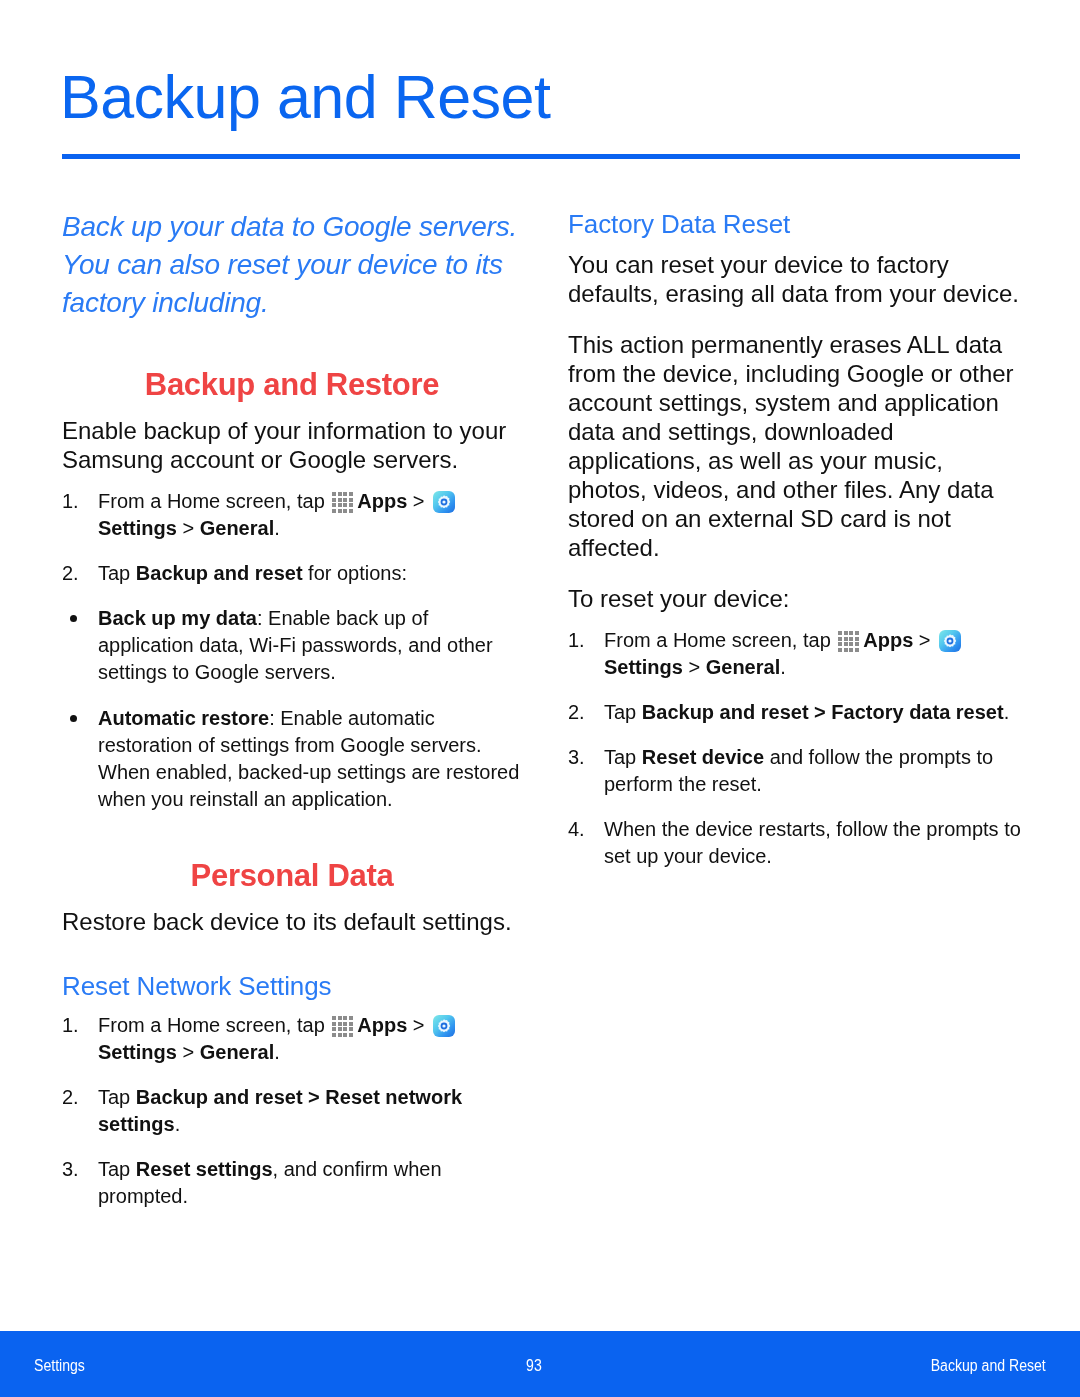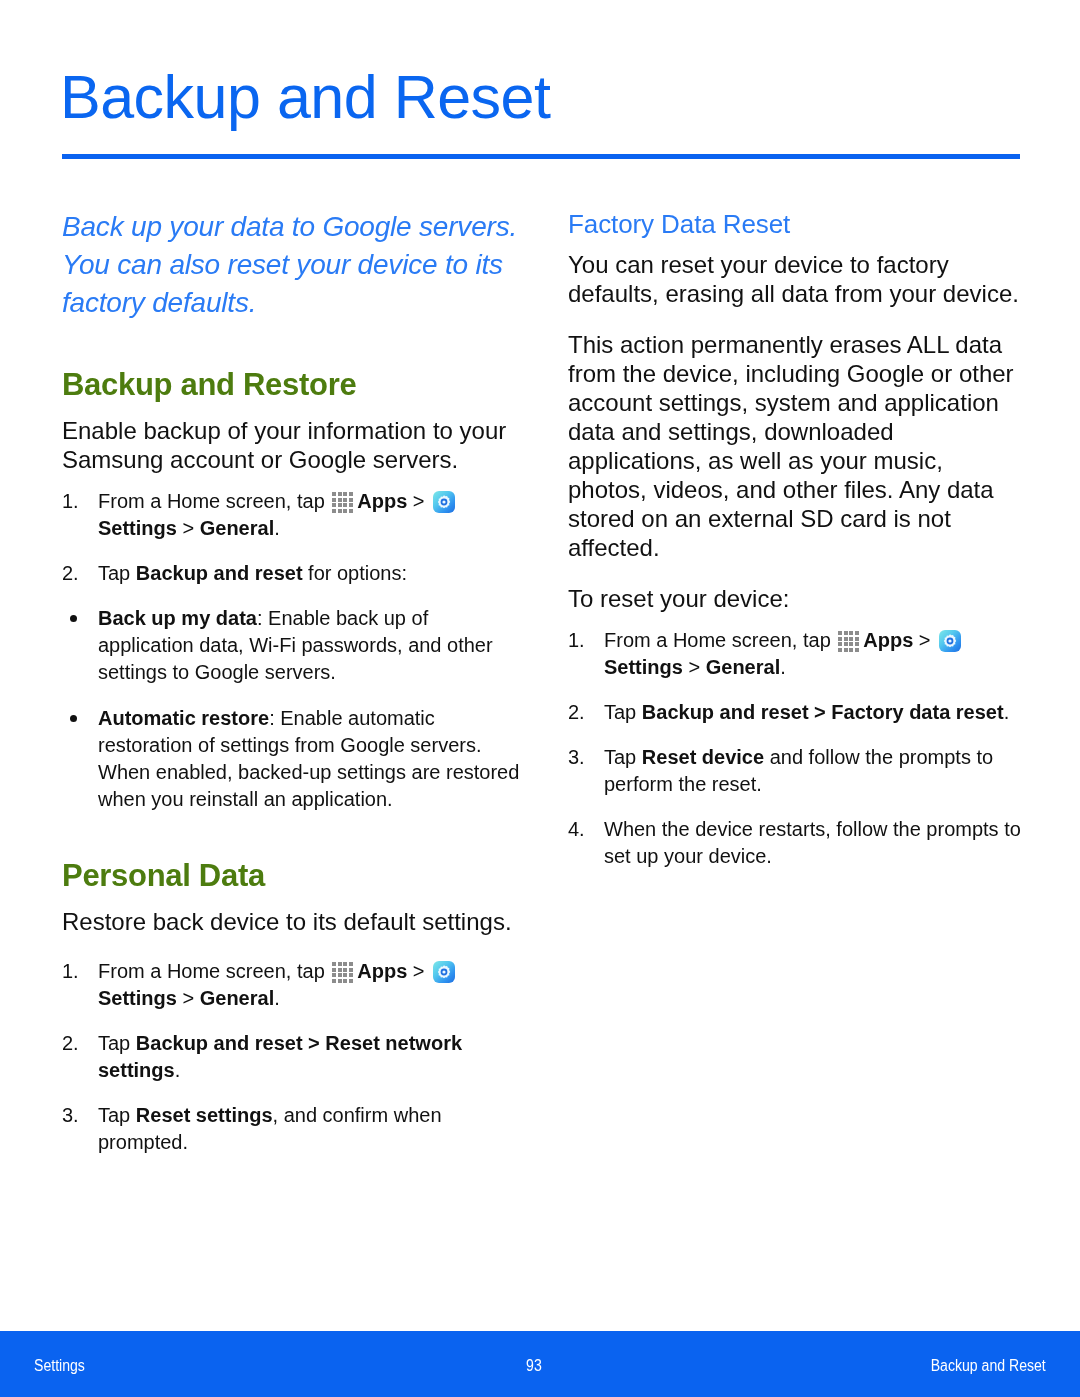--- a/index.html
+++ b/index.html
@@ -62,23 +62,24 @@
     font-weight: 400;
     color: #2a7bf5;
     margin: 0 0 0 0;
     letter-spacing: -0.2px;
   }
 
   h2.section {
     font-size: 31px;
     line-height: 38px;
     font-weight: bold;
-    color: #4d7c0f;
+    color: #ef4444;
     margin: 44px 0 12px 0;
     letter-spacing: -0.3px;
+    text-align: center;
   }
 
   h3.subsection {
     font-size: 26px;
     line-height: 32px;
     font-weight: 400;
     color: #2a7bf5;
     margin: 34px 0 10px 0;
     letter-spacing: -0.1px;
   }
@@ -206,21 +207,21 @@
 </head>
 <body>
 
 <div class="page">
 
   <div class="page-title">Backup and Reset</div>
   <div class="title-rule"></div>
 
   <div class="col col-left">
 
-    <p class="lede">Back up your data to Google servers. You can also reset your device to its factory defaults.</p>
+    <p class="lede">Back up your data to Google servers. You can also reset your device to its factory including.</p>
 
     <h2 class="section">Backup and Restore</h2>
 
     <p class="body tight">Enable backup of your information to your Samsung account or Google servers.</p>
 
     <ol class="steps">
         <li><span class="num">1.</span><span>From a Home screen, tap </span><span class="icon-apps"><i style="left: 0px; top: 1px;"></i><i style="left: 5.5px; top: 1px;"></i><i style="left: 11px; top: 1px;"></i><i style="left: 16.5px; top: 1px;"></i><i style="left: 0px; top: 6.5px;"></i><i style="left: 5.5px; top: 6.5px;"></i><i style="left: 11px; top: 6.5px;"></i><i style="left: 16.5px; top: 6.5px;"></i><i style="left: 0px; top: 12px;"></i><i style="left: 5.5px; top: 12px;"></i><i style="left: 11px; top: 12px;"></i><i style="left: 16.5px; top: 12px;"></i><i style="left: 0px; top: 17.5px;"></i><i style="left: 5.5px; top: 17.5px;"></i><i style="left: 11px; top: 17.5px;"></i><i style="left: 16.5px; top: 17.5px;"></i></span><b>Apps</b><span> &gt; </span><span class="icon-settings"><svg viewBox="0 0 24 24" aria-hidden="true">
               <path fill="#eaf7ff" d="M12 1.8l2.1 1.6 2.6-.4 1 2.4 2.4 1-.4 2.6L21.3 12l-1.6 2.1.4 2.6-2.4 1-1 2.4-2.6-.4L12 21.3 9.9 19.7l-2.6.4-1-2.4-2.4-1 .4-2.6L2.7 12l1.6-2.1-.4-2.6 2.4-1 1-2.4 2.6.4z"></path>
               <circle cx="12" cy="12" r="5.1" fill="#1f6fe0"></circle>
               <circle cx="12" cy="12" r="2.4" fill="#eaf7ff"></circle>
@@ -230,20 +231,21 @@
 
     <ul class="bullets">
         <li><span class="dot"></span><b>Back up my data</b><span>: Enable back up of application data, Wi-Fi passwords, and other settings to Google servers.</span></li>
         <li><span class="dot"></span><b>Automatic restore</b><span>: Enable automatic restoration of settings from Google servers. When enabled, backed-up settings are restored when you reinstall an application.</span></li>
       </ul>
 
     <h2 class="section">Personal Data</h2>
 
     <p class="body">Restore back device to its default settings.</p>
 
+    <h3 class="subsection">Reset Network Settings</h3>
 
 
     <ol class="steps">
         <li><span class="num">1.</span><span>From a Home screen, tap </span><span class="icon-apps"><i style="left: 0px; top: 1px;"></i><i style="left: 5.5px; top: 1px;"></i><i style="left: 11px; top: 1px;"></i><i style="left: 16.5px; top: 1px;"></i><i style="left: 0px; top: 6.5px;"></i><i style="left: 5.5px; top: 6.5px;"></i><i style="left: 11px; top: 6.5px;"></i><i style="left: 16.5px; top: 6.5px;"></i><i style="left: 0px; top: 12px;"></i><i style="left: 5.5px; top: 12px;"></i><i style="left: 11px; top: 12px;"></i><i style="left: 16.5px; top: 12px;"></i><i style="left: 0px; top: 17.5px;"></i><i style="left: 5.5px; top: 17.5px;"></i><i style="left: 11px; top: 17.5px;"></i><i style="left: 16.5px; top: 17.5px;"></i></span><b>Apps</b><span> &gt; </span><span class="icon-settings"><svg viewBox="0 0 24 24" aria-hidden="true">
               <path fill="#eaf7ff" d="M12 1.8l2.1 1.6 2.6-.4 1 2.4 2.4 1-.4 2.6L21.3 12l-1.6 2.1.4 2.6-2.4 1-1 2.4-2.6-.4L12 21.3 9.9 19.7l-2.6.4-1-2.4-2.4-1 .4-2.6L2.7 12l1.6-2.1-.4-2.6 2.4-1 1-2.4 2.6.4z"></path>
               <circle cx="12" cy="12" r="5.1" fill="#1f6fe0"></circle>
               <circle cx="12" cy="12" r="2.4" fill="#eaf7ff"></circle>
             </svg></span><b>Settings</b><span> &gt; </span><b>General</b><span>.</span></li>
         <li><span class="num">2.</span><span>Tap </span><b>Backup and reset &gt; Reset network settings</b><span>.</span></li>
         <li><span class="num">3.</span><span>Tap </span><b>Reset settings</b><span>, and confirm when prompted.</span></li>

